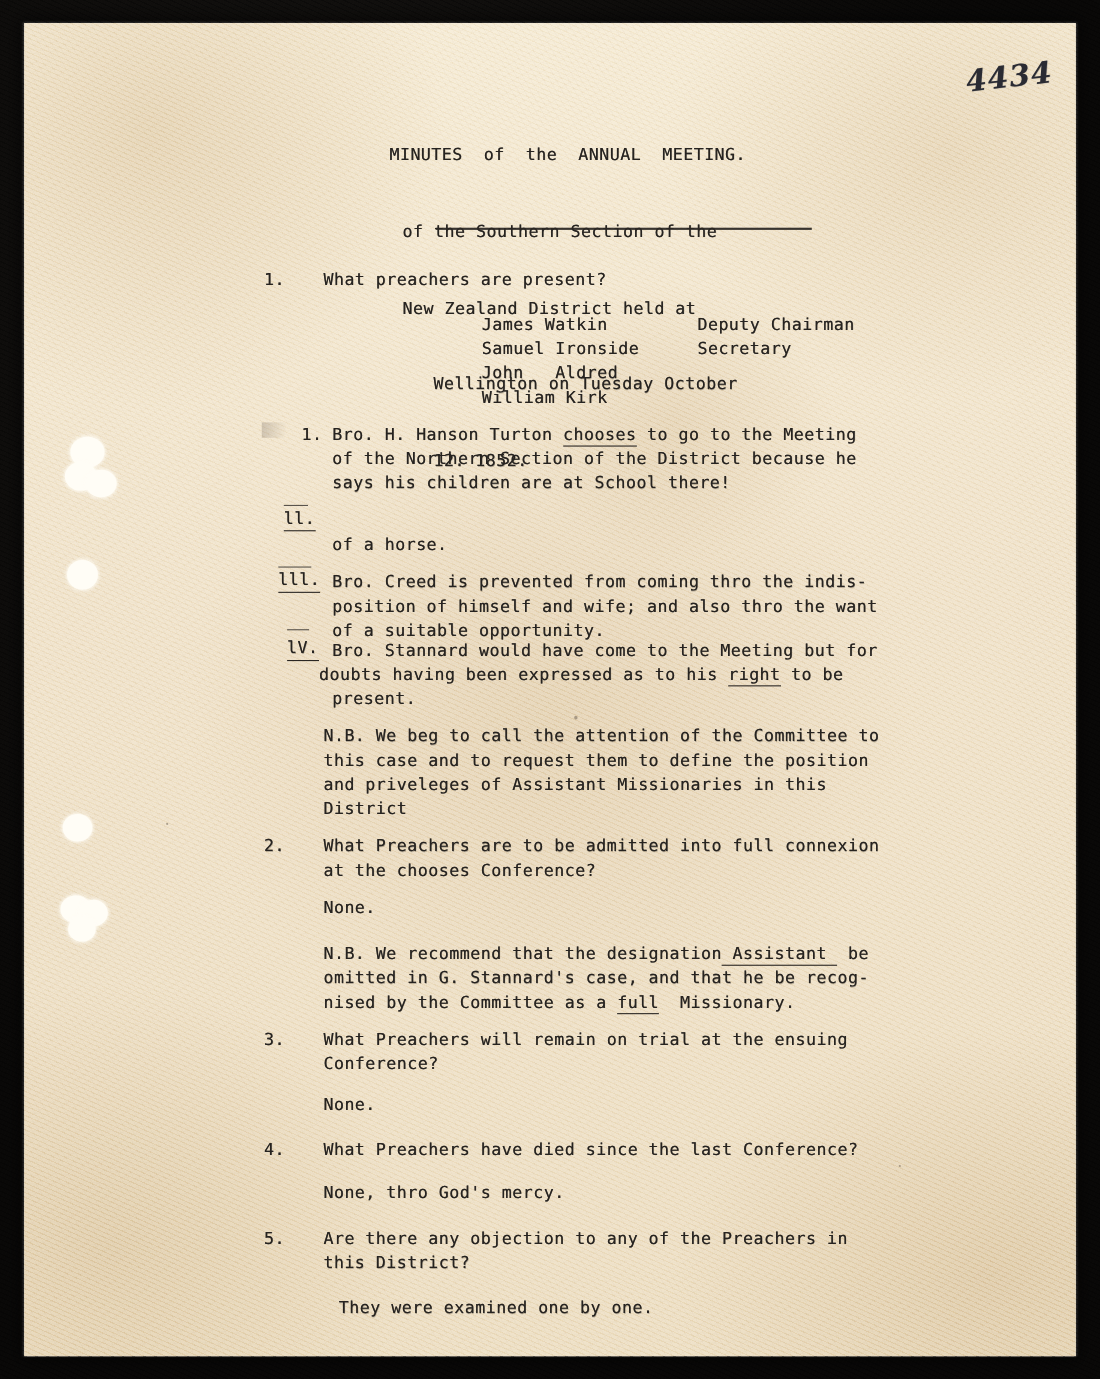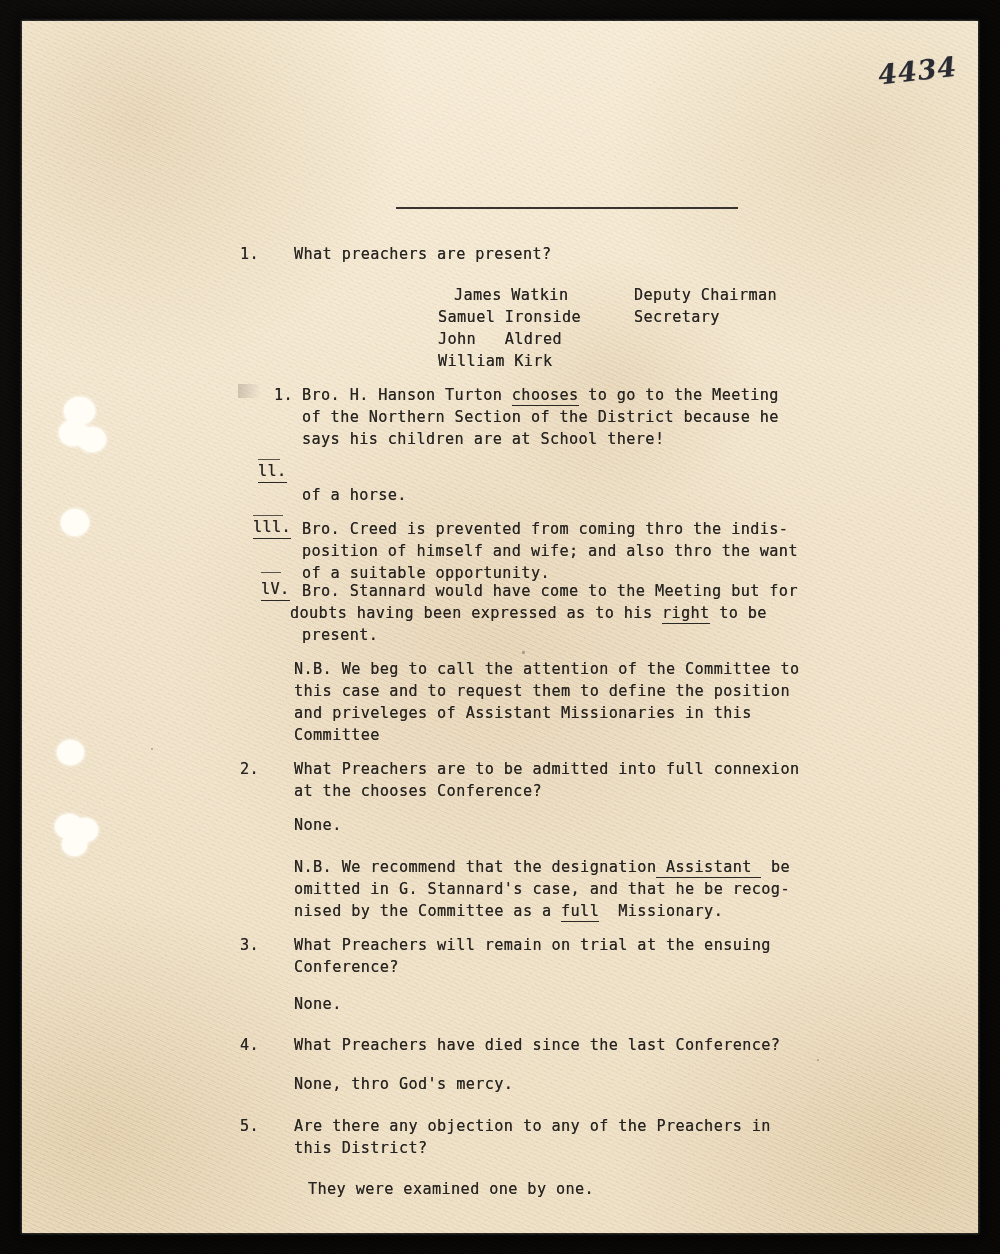--- a/index.html
+++ b/index.html
@@ -173,26 +173,33 @@
 </head>
 <body>
 
 <div class="scan-frame">
   <div class="page">
 
     <div class="ink">
 
       <div class="handwritten">4434</div>
 
+      <div class="tw hdr">
+        <div>MINUTES  of  the  ANNUAL  MEETING.</div>
+        <div class="l2" style="margin-left:12px">of the Southern Section of the</div>
+        <div style="margin-left:12px">New Zealand District held at</div>
+        <div style="margin-left:40px">Wellington on Tuesday October</div>
+        <div style="margin-left:40px">12. 1852.</div>
+      </div>
       <div class="rule"></div>
 
       <div class="tw qnum" style="left:218px; top:222px">1.</div>
       <div class="tw qbody" style="left:272px; top:222px">What preachers are present?</div>
 
-      <div class="tw" style="left:432px; top:263px">James Watkin</div>
+      <div class="tw" style="left:416px; top:263px">James Watkin</div>
       <div class="tw" style="left:612px; top:263px">Deputy Chairman</div>
 
       <div class="tw" style="left:416px; top:285px">Samuel Ironside</div>
       <div class="tw" style="left:612px; top:285px">Secretary</div>
 
       <div class="tw" style="left:416px; top:307px">John   Aldred</div>
 
       <div class="tw" style="left:416px; top:329px">William Kirk</div>
 
       <div class="tw" style="left:252px; top:363px">1.</div>
@@ -212,21 +219,21 @@
 
       <div class="stray" style="left:239px; top:551px; width:20px"></div>
       <div class="tw rn" style="left:239px; top:559px">lV.</div>
       <div class="tw" style="left:280px; top:559px">Bro. Stannard would have come to the Meeting but for</div>
       <div class="tw" style="left:268px; top:581px">doubts having been expressed as to his <u class="tu">right</u> to be</div>
       <div class="tw" style="left:280px; top:603px">present.</div>
 
       <div class="tw" style="left:272px; top:637px">N.B. We beg to call the attention of the Committee to</div>
       <div class="tw" style="left:272px; top:659px">this case and to request them to define the position</div>
       <div class="tw" style="left:272px; top:681px">and priveleges of Assistant Missionaries in this</div>
-      <div class="tw" style="left:272px; top:703px">Committee</div>
+      <div class="tw" style="left:272px; top:703px">District</div>
 
       <div class="tw qnum" style="left:218px; top:737px">2.</div>
       <div class="tw qbody" style="left:272px; top:737px">What Preachers are to be admitted into full connexion</div>
       <div class="tw qbody" style="left:272px; top:759px">at the chooses Conference?</div>
       <div class="tw" style="left:272px; top:793px">None.</div>
 
       <div class="tw" style="left:272px; top:857px">omitted in G. Stannard's case, and that he be recog-</div>
       <div class="tw" style="left:272px; top:835px">N.B. We recommend that the designation<u class="tu"> Assistant </u> be</div>
       <div class="tw" style="left:272px; top:879px">nised by the Committee as a <u class="tu">full</u>  Missionary.</div>
 

